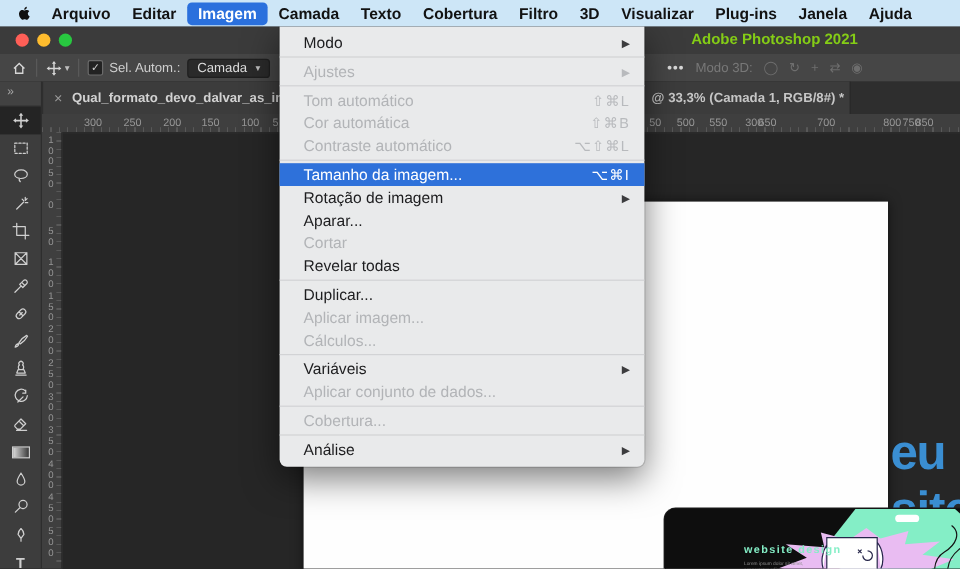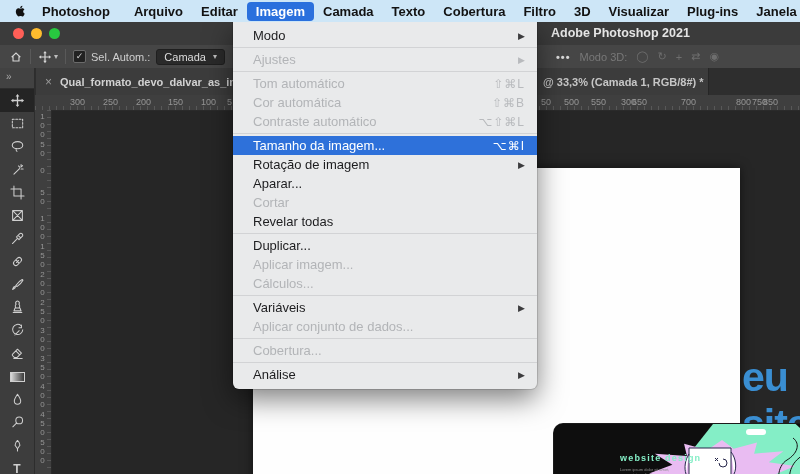--- a/index.html
+++ b/index.html
@@ -14,21 +14,21 @@
   .mitem{padding:0 9px;height:19px;line-height:19px;border-radius:4px;white-space:nowrap;font-weight:bold;}
   .mitem.bold{font-weight:bold;margin-right:6px;}
   .mitem.sel{background:var(--c-menubar_selection,#2a70dd);color:#fff;}
 
   
   .titlebar{position:absolute;left:0;top:22px;width:800px;height:23px;background:#3b3b3b;border-bottom:1px solid #2b2b2b;z-index:2;}
   .light{position:absolute;top:6px;width:11px;height:11px;border-radius:50%;}
   .light.r{left:13px;background:var(--c-accent_red,#ff5f57);}
   .light.y{left:31px;background:var(--c-accent_yellow,#febc2e);}
   .light.g{left:49px;background:var(--c-accent_green,#28c840);}
-  .wtitle{position:absolute;left:551px;top:4px;font-size:12.5px;font-weight:bold;color:#e5e5e5;}
+  .wtitle{position:absolute;left:576px;top:4px;font-size:12.5px;font-weight:bold;color:#84cc16;}
 
   
   .optionsbar{position:absolute;left:0;top:45px;width:800px;height:23px;background:#464646;border-bottom:1px solid #2b2b2b;
               display:flex;align-items:center;color:#cfcfcf;font-size:11px;z-index:2;}
   .optionsbar .vsep{width:1px;height:15px;background:#595959;margin:0 7px;}
   .obtn{display:flex;align-items:center;justify-content:center;}
   .obtn svg{width:14px;height:14px;stroke:#d6d6d6;fill:none;stroke-width:1.3;}
   .home{margin-left:9px;}
   .movemini svg{fill:#d6d6d6;stroke:none;}
   .caret{font-size:8px;color:#bdbdbd;margin-left:2px;}
@@ -399,21 +399,20 @@
       <span class="sc arrow">▶</span>
     </div>
 </div>
 
 <div class="macbar">
   <span class="apple">
     <svg viewBox="0 0 16 16">
         <path d="M11.3 8.6c0-1.7 1.4-2.5 1.5-2.6-.8-1.2-2-1.3-2.5-1.3-1-.1-2 .6-2.5.6-.5 0-1.3-.6-2.2-.6-1.1 0-2.2.7-2.8 1.7-1.2 2-.3 5 .9 6.6.6.8 1.2 1.7 2.1 1.7.9 0 1.2-.5 2.2-.5 1 0 1.3.5 2.2.5.9 0 1.5-.8 2.1-1.6.7-.9.9-1.8.9-1.9 0 0-1.8-.7-1.9-2.6zM9.6 3.6c.5-.6.8-1.4.7-2.2-.7 0-1.5.5-2 1-.4.5-.8 1.3-.7 2.1.8.1 1.5-.4 2-.9z" fill="#111" stroke="none"></path>
       </svg>
   </span>
-  <span class="mitem bold">Photoshop</span>
     <span class="mitem">Arquivo</span>
     <span class="mitem">Editar</span>
     <span class="mitem sel">Imagem</span>
     <span class="mitem">Camada</span>
     <span class="mitem">Texto</span>
     <span class="mitem">Cobertura</span>
     <span class="mitem">Filtro</span>
     <span class="mitem">3D</span>
     <span class="mitem">Visualizar</span>
     <span class="mitem">Plug-ins</span>

